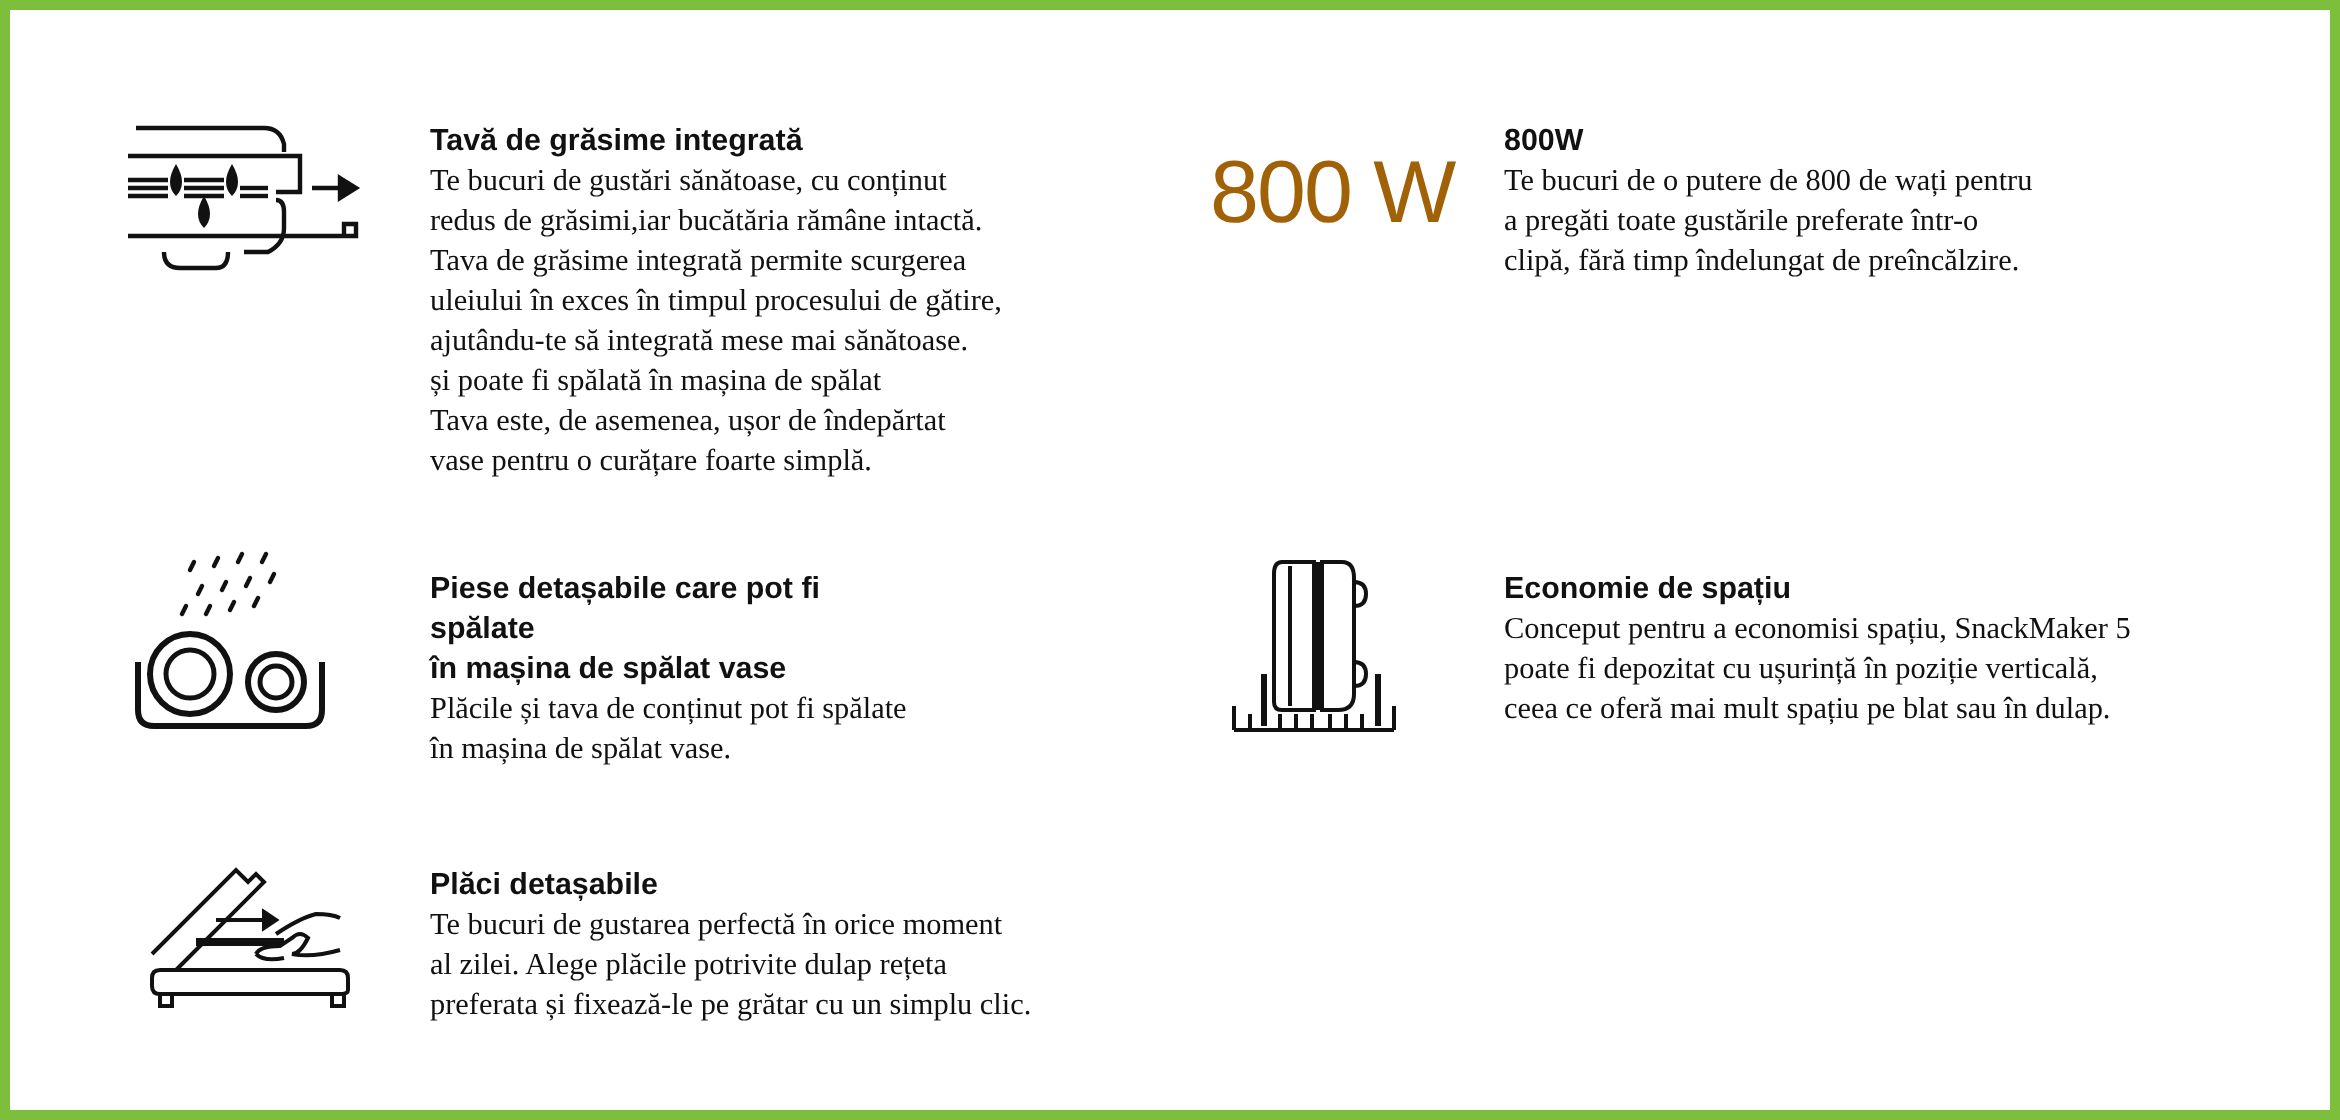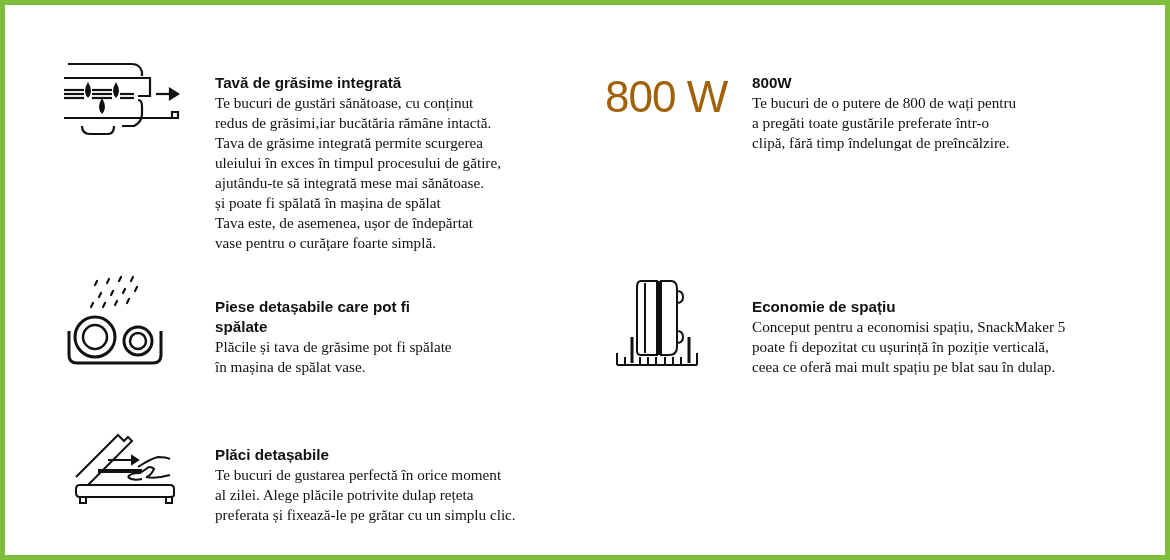--- a/index.html
+++ b/index.html
@@ -5,21 +5,21 @@
     * { margin: 0; padding: 0; box-sizing: border-box; }
     html, body { width: 1170px; height: 560px; background: #ffffff; overflow: hidden; }
     body { font-family: "Liberation Sans", sans-serif; color: #111111; }
     .frame {
       position: absolute; left: 0; top: 0; width: 1170px; height: 560px;
       border: 5px solid #7dbe3a; background: #ffffff;
     }
     .feature { position: absolute; }
     .icon { position: absolute; }
     .text { position: absolute; font-size: 15.2px; line-height: 20px; color: #111; }
-    .text .title { font-weight: bold; display: block; margin-top: 12px; }
+    .text .title { font-weight: bold; display: block; }
     .text .line { display: block; white-space: nowrap; font-family: Liberation Serif, serif; }
     .big-watt {
       position: absolute; left: 600px; top: 64px;
       font-size: 44px; line-height: 56px; color: #a16207; letter-spacing: -1px;
       white-space: nowrap;
     }
   </style>
 </head>
 <body>
 
@@ -86,21 +86,22 @@
           <line x1="62" y1="36" x2="64" y2="32"></line>
       </g>
       <circle cx="30" cy="70" r="20" stroke-width="3"></circle>
       <circle cx="30" cy="70" r="12" stroke-width="2.5"></circle>
       <circle cx="73" cy="74" r="14" stroke-width="3"></circle>
       <circle cx="73" cy="74" r="8" stroke-width="2.5"></circle>
       <path d="M4 64 V88 Q4 96 12 96 H88 Q96 96 96 88 V64" stroke-width="3"></path>
     </svg>
     <div class="text" style="left:210px;top:280px">
       <span class="title">Piese detașabile care pot fi spălate</span>
-      <span class="line">Plăcile și tava de grăsime pot fi spălate</span>
+      <span class="title">în mașina de spălat vase</span>
+      <span class="line">Plăcile și tava de conținut pot fi spălate</span>
       <span class="line">în mașina de spălat vase.</span>
     </div>
   </div>
 
   <div class="feature">
     <svg class="icon" style="left:610px;top:272px" width="84" height="90" viewBox="0 0 84 90" fill="none" stroke="#111" stroke-width="2">
       <path d="M26 4 H42 V78 H26 Q22 78 22 74 V10 Q22 4 26 4 Z"></path>
       <line x1="30" y1="6" x2="30" y2="76"></line>
       <line x1="44" y1="4" x2="44" y2="78"></line>
       <path d="M46 4 H56 Q62 4 62 12 V70 Q62 78 54 78 H46 Z"></path>

